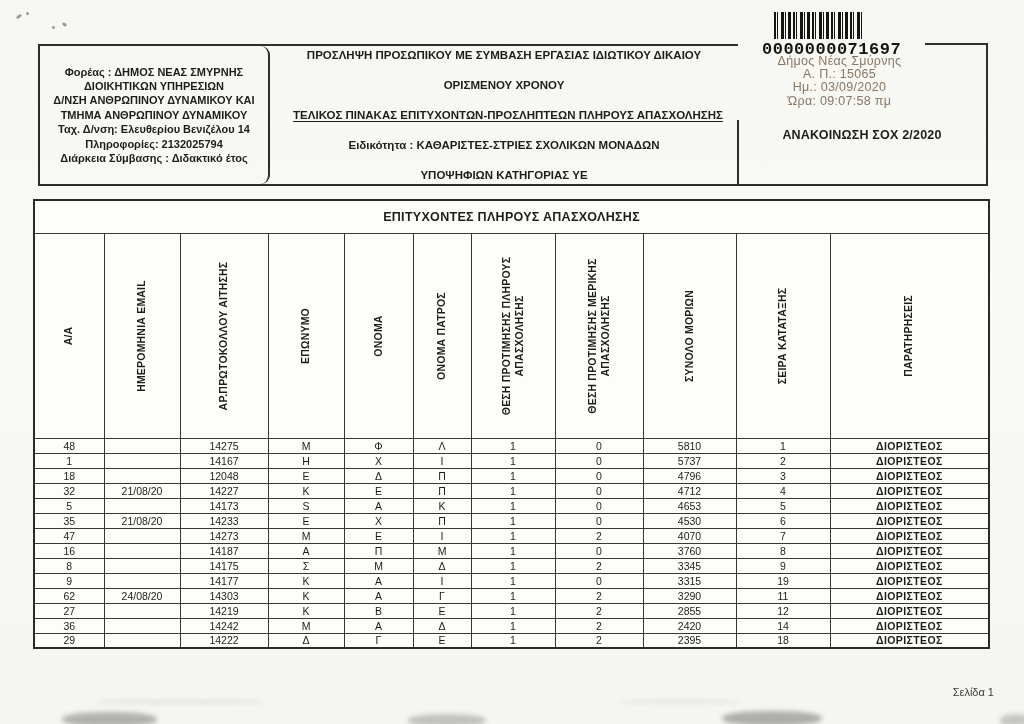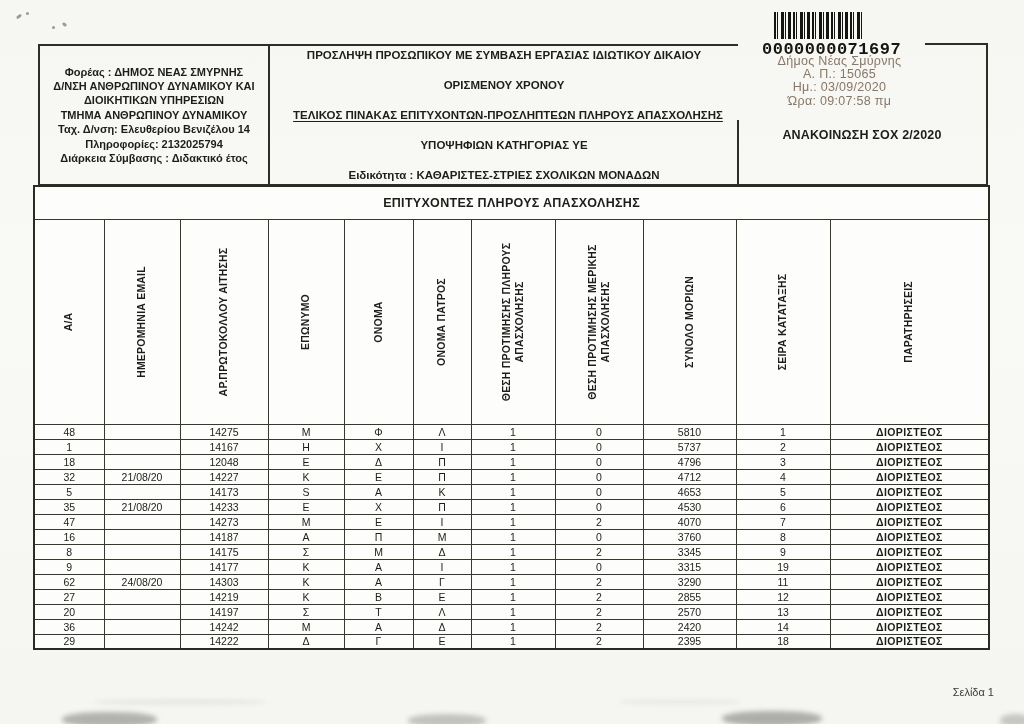--- a/index.html
+++ b/index.html
@@ -23,20 +23,21 @@
   .hdr-box {
     position:absolute; left:38px; top:44px; width:700px; height:142px;
     border:2px solid #2e2e29; border-right:none;
     display:flex; background:transparent;
   }
   .agency {
     width:230px; border-right:2px solid #2e2e29;
     display:flex; flex-direction:column; justify-content:center;
     text-align:center; font-weight:bold; font-size:11px; line-height:14.4px;
     padding:2px 3px;
+    border-radius:9px;
   }
   .title-area {
     flex:1; display:flex; flex-direction:column; justify-content:space-between;
     text-align:center; font-weight:bold; font-size:11.5px; line-height:17px;
     overflow:hidden; padding-top:1px;
   }
   .title-area div { white-space:nowrap; }
   .title-area .u { text-decoration:underline; text-decoration-thickness:1.4px; text-underline-offset:2px;margin-left:8px; }
 
   .hdr-right {
@@ -65,21 +66,21 @@
     font-size:17px; letter-spacing:.5px; text-align:center; color:#151512;
   }
   .stamp-lines {
     position:absolute; left:742px; top:55px; width:195px;
     text-align:center; color:#8a7765; font-size:12.5px; line-height:13.2px;
     letter-spacing:.3px;
   }
 
   
   table.main {
-    position:absolute; left:33px; top:185px; width:955px;
+    position:absolute; left:33px; top:199px; width:955px;
     border-collapse:collapse; table-layout:fixed;
     background:#fdfdfb;
     border:2px solid #2b2b26;
   }
   table.main td, table.main th { border:1.3px solid #38382f; }
   .title-row td {
     height:33px; text-align:center; font-weight:bold; font-size:12.5px;
     letter-spacing:.3px;
   }
   tr.hdr th { height:205px; position:relative; background:#fdfdfb; }
@@ -126,33 +127,33 @@
 <div>
   <div class="pen m1"></div>
   <div class="pen m2"></div>
   <div class="pen m3"></div>
   <div class="pen m4"></div>
 </div>
 
 <div class="hdr-box">
   <div class="agency">
     <div>Φορέας : ΔΗΜΟΣ ΝΕΑΣ ΣΜΥΡΝΗΣ</div>
+    <div>ΔΙΟΙΚΗΤΙΚΩΝ ΥΠΗΡΕΣΙΩΝ</div>
     <div>Δ/ΝΣΗ ΑΝΘΡΩΠΙΝΟΥ ΔΥΝΑΜΙΚΟΥ ΚΑΙ</div>
-    <div>ΔΙΟΙΚΗΤΙΚΩΝ ΥΠΗΡΕΣΙΩΝ</div>
     <div>ΤΜΗΜΑ ΑΝΘΡΩΠΙΝΟΥ ΔΥΝΑΜΙΚΟΥ</div>
     <div>Ταχ. Δ/νση: Ελευθερίου Βενιζέλου 14</div>
     <div>Πληροφορίες: 2132025794</div>
     <div>Διάρκεια Σύμβασης :  Διδακτικό έτος</div>
   </div>
   <div class="title-area">
     <div>ΠΡΟΣΛΗΨΗ ΠΡΟΣΩΠΙΚΟΥ ΜΕ ΣΥΜΒΑΣΗ ΕΡΓΑΣΙΑΣ ΙΔΙΩΤΙΚΟΥ ΔΙΚΑΙΟΥ</div>
     <div>ΟΡΙΣΜΕΝΟΥ ΧΡΟΝΟΥ</div>
     <div class="u">ΤΕΛΙΚΟΣ ΠΙΝΑΚΑΣ ΕΠΙΤΥΧΟΝΤΩΝ-ΠΡΟΣΛΗΠΤΕΩΝ ΠΛΗΡΟΥΣ ΑΠΑΣΧΟΛΗΣΗΣ</div>
+    <div>Ειδικότητα :  ΚΑΘΑΡΙΣΤΕΣ-ΣΤΡΙΕΣ ΣΧΟΛΙΚΩΝ ΜΟΝΑΔΩΝ</div>
     <div>ΥΠΟΨΗΦΙΩΝ ΚΑΤΗΓΟΡΙΑΣ ΥΕ</div>
-    <div>Ειδικότητα :  ΚΑΘΑΡΙΣΤΕΣ-ΣΤΡΙΕΣ ΣΧΟΛΙΚΩΝ ΜΟΝΑΔΩΝ</div>
   </div>
 </div>
 
 <div class="hdr-right">
   <span>ΑΝΑΚΟΙΝΩΣΗ ΣΟΧ 2/2020</span>
 </div>
 <div class="seg seg-top"></div>
 <div class="seg seg-left"></div>
 
 <div>
@@ -369,33 +370,20 @@
         <td>Κ</td>
         <td>Β</td>
         <td>Ε</td>
         <td>1</td>
         <td>2</td>
         <td>2855</td>
         <td>12</td>
         <td class="remarks">ΔΙΟΡΙΣΤΕΟΣ</td>
       </tr>
       <tr class="data">
-        <td>20</td>
-        <td></td>
-        <td>14197</td>
-        <td>Σ</td>
-        <td>Τ</td>
-        <td>Λ</td>
-        <td>1</td>
-        <td>2</td>
-        <td>2570</td>
-        <td>13</td>
-        <td class="remarks">ΔΙΟΡΙΣΤΕΟΣ</td>
-      </tr>
-      <tr class="data">
         <td>36</td>
         <td></td>
         <td>14242</td>
         <td>Μ</td>
         <td>Α</td>
         <td>Δ</td>
         <td>1</td>
         <td>2</td>
         <td>2420</td>
         <td>14</td>

